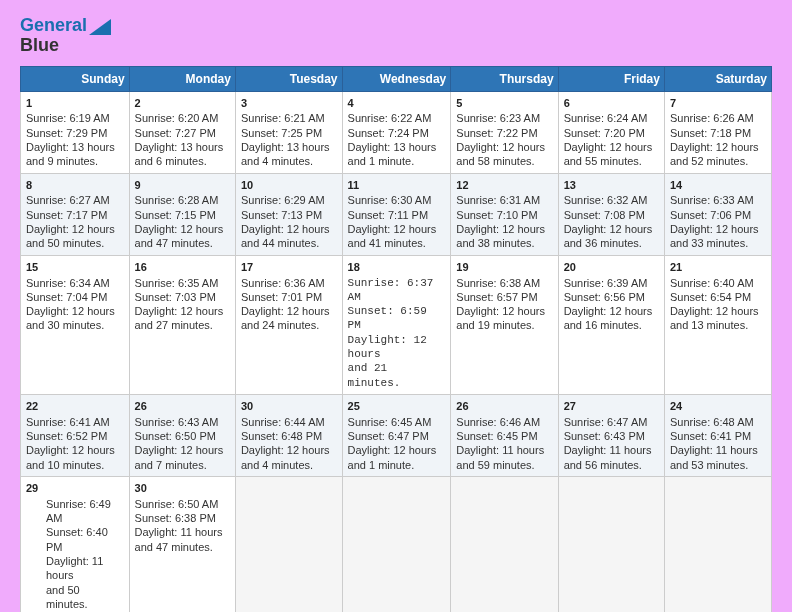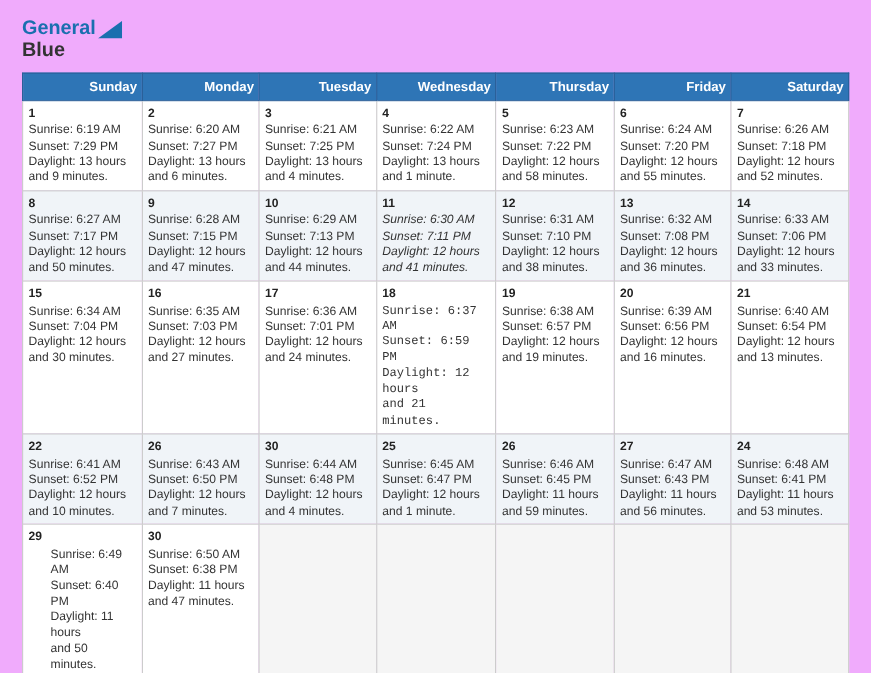--- a/index.html
+++ b/index.html
@@ -201,21 +201,21 @@
           </td>
           <td>
             <span class="day-num">10</span>
             <div class="day-info" style="white-space: pre-line;">Sunrise: 6:29 AM
 Sunset: 7:13 PM
 Daylight: 12 hours
 and 44 minutes.</div>
           </td>
           <td>
             <span class="day-num">11</span>
-            <div class="day-info" style="white-space: pre-line; font-style: italic;">Sunrise: 6:30 AM
+            <div class="day-info" style="white-space: pre-line;">Sunrise: 6:30 AM
 Sunset: 7:11 PM
 Daylight: 12 hours
 and 41 minutes.</div>
           </td>
           <td>
             <span class="day-num">12</span>
             <div class="day-info" style="white-space: pre-line;">Sunrise: 6:31 AM
 Sunset: 7:10 PM
 Daylight: 12 hours
 and 38 minutes.</div>

